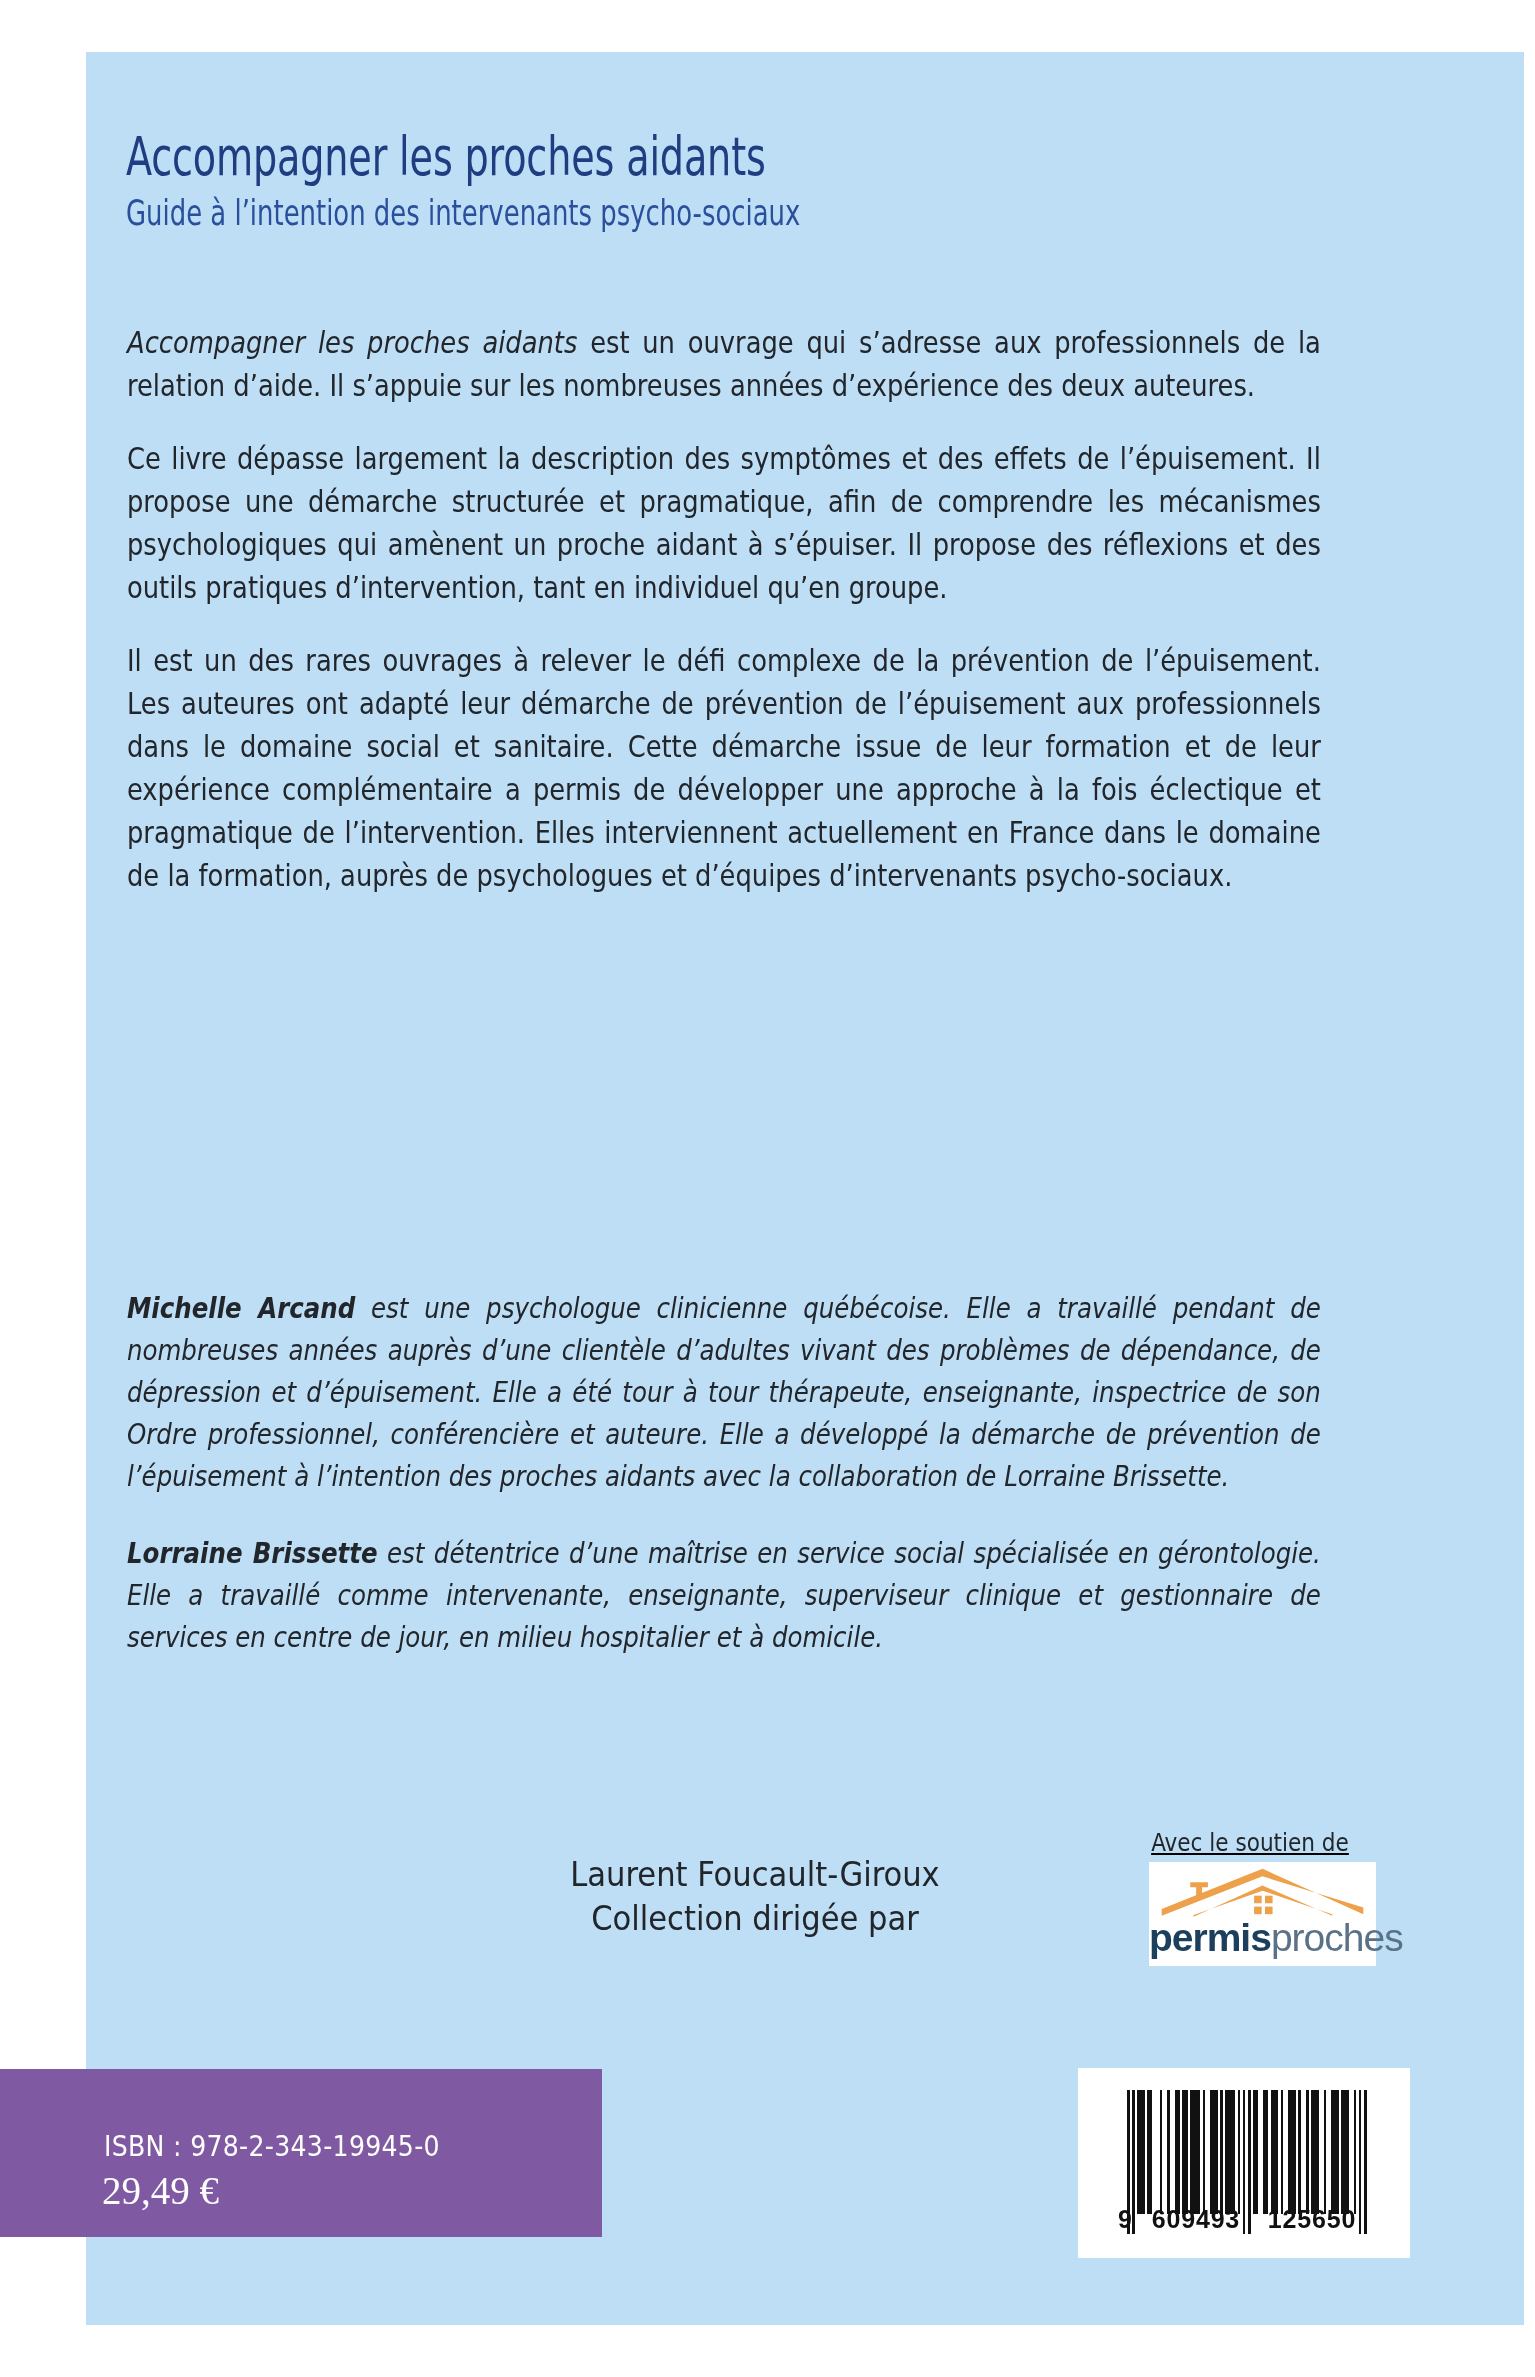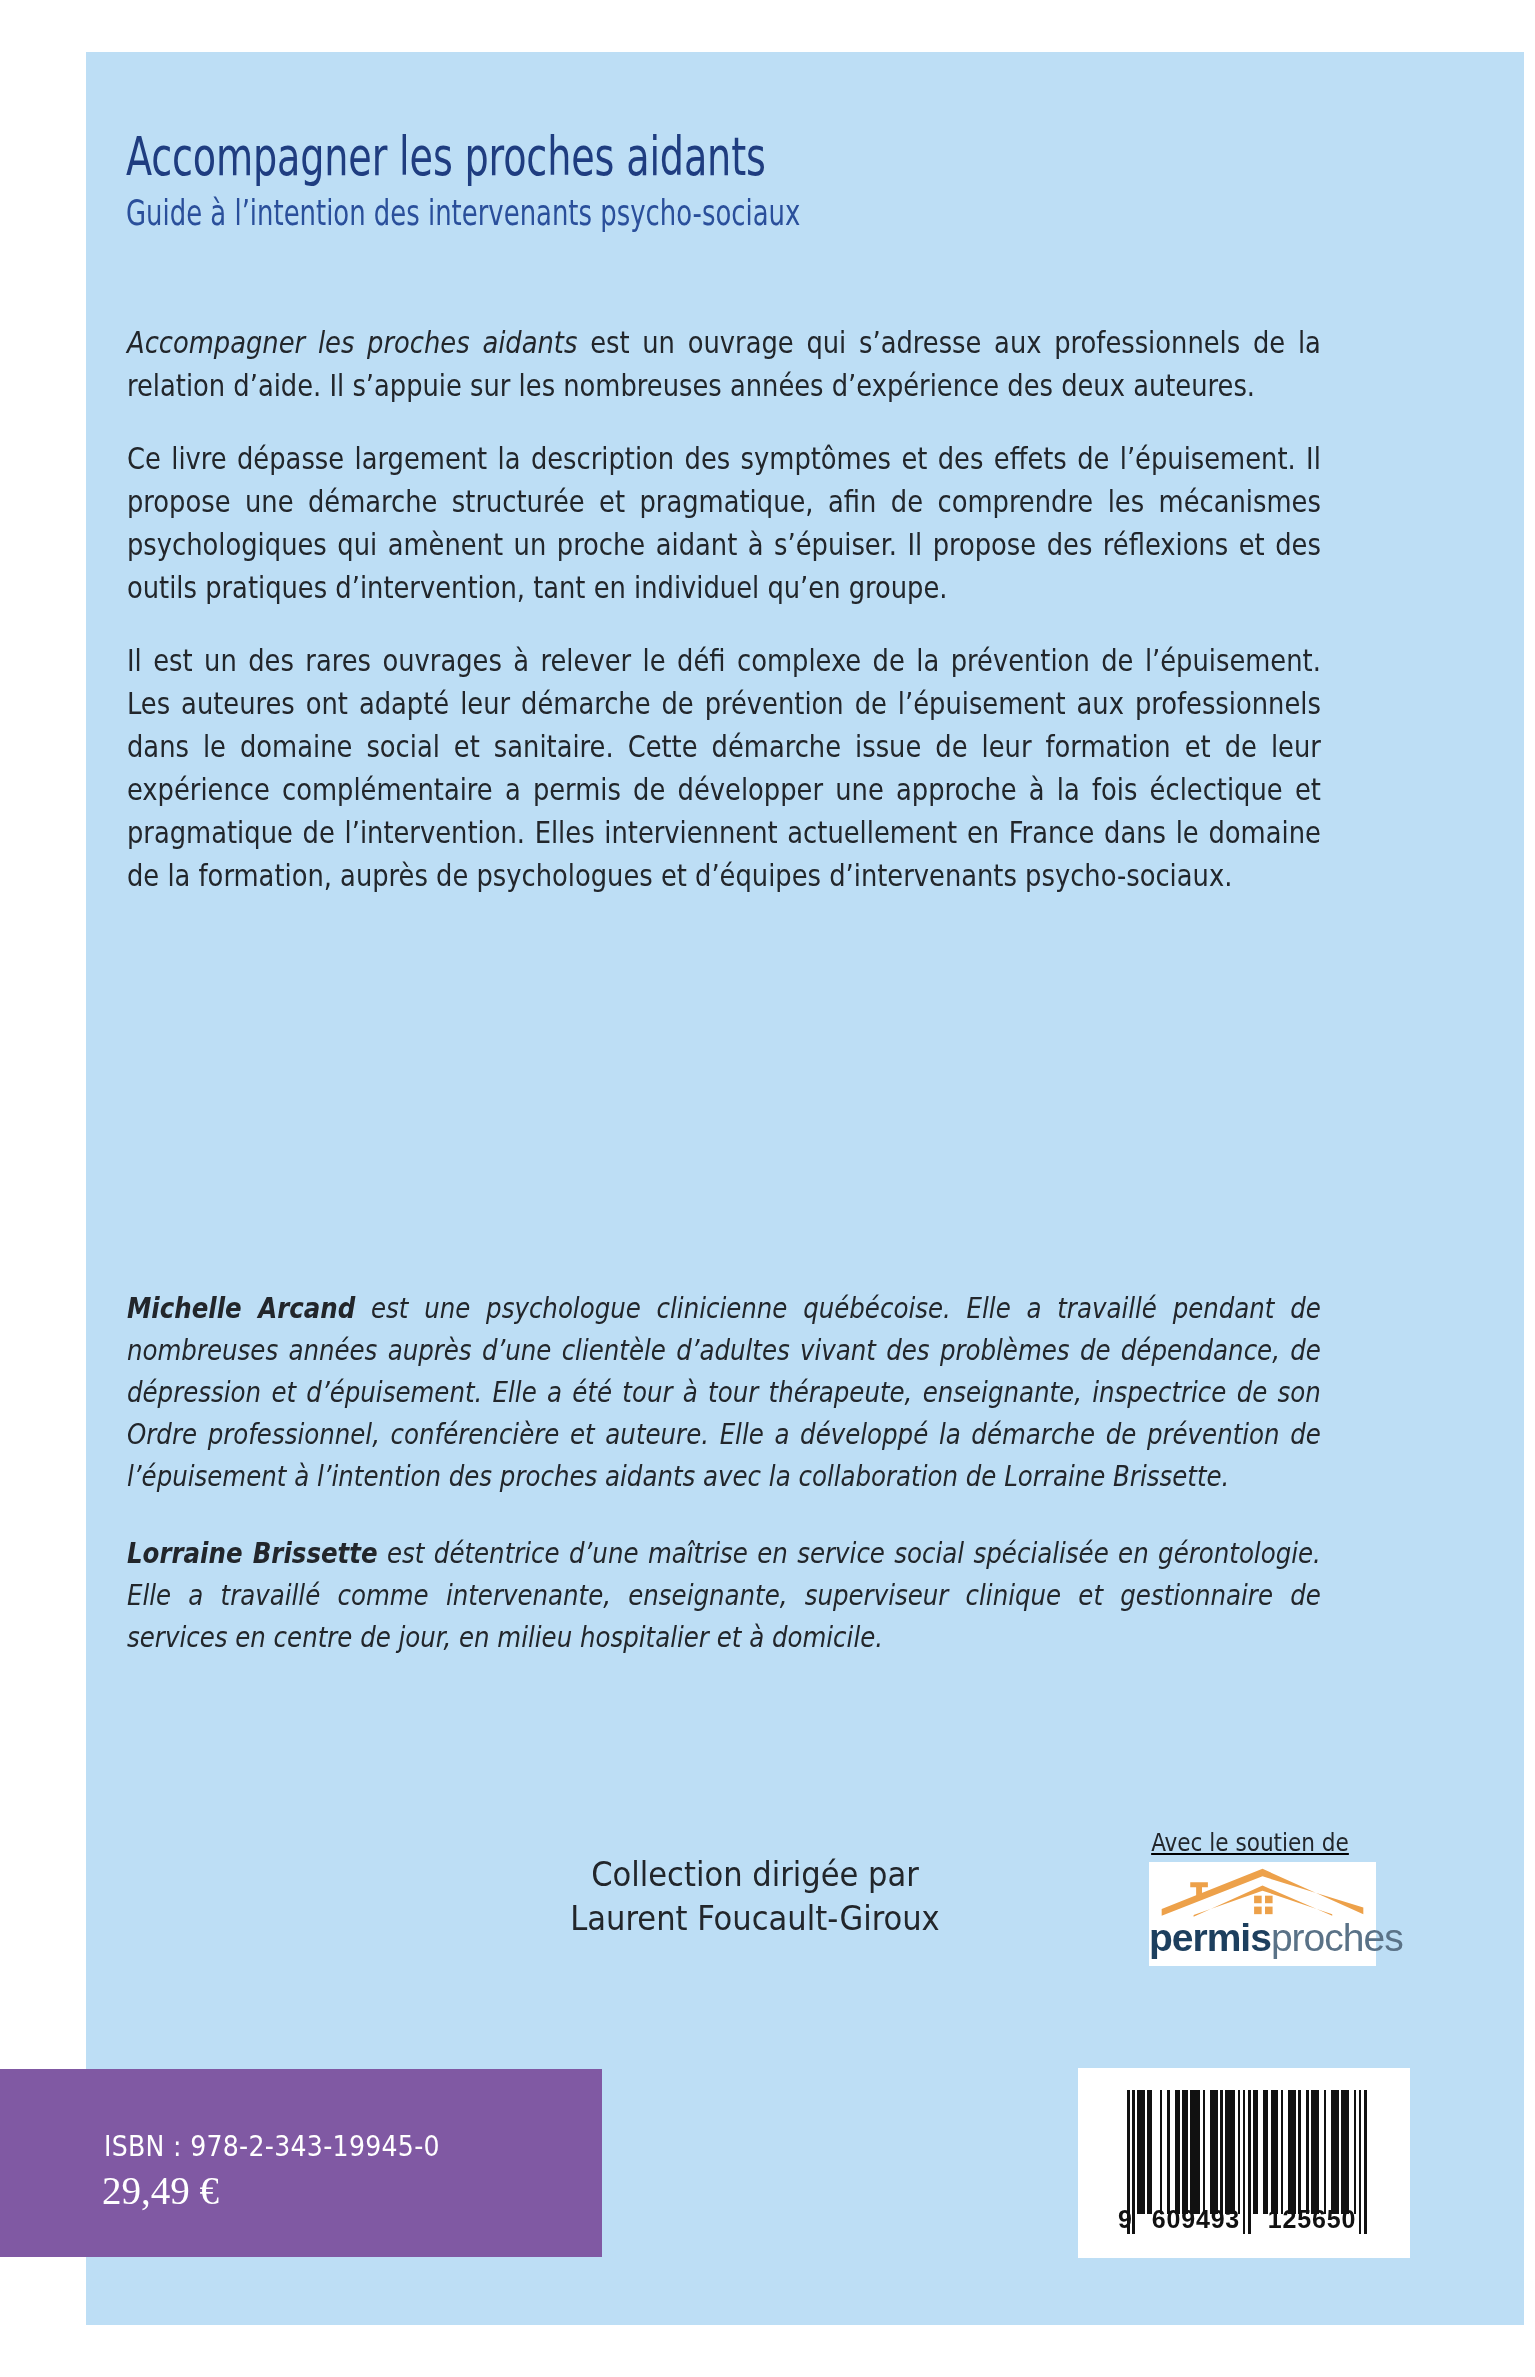--- a/index.html
+++ b/index.html
@@ -165,21 +165,21 @@
     font-weight: 300;
     color: #5a7287;
   }
 
   
   #price-band {
     position: absolute;
     left: 0;
     top: 2069px;
     width: 602px;
-    height: 188px;
+    height: 168px;
     background: #8059a3;
   }
   #isbn-text {
     position: absolute;
     left: 104px;
     top: 61px;
     font-family: "Liberation Sans Narrow", "DejaVu Sans Condensed", "Liberation Sans", sans-serif;
     font-size: 28px;
     color: #ffffff;
     letter-spacing: 0.3px;
@@ -247,22 +247,22 @@
   <p class="para">Ce livre dépasse largement la description des symptômes et des effets de l’épuisement. Il propose une démarche structurée et pragmatique, afin de comprendre les mécanismes psychologiques qui amènent un proche aidant à s’épuiser. Il propose des réflexions et des outils pratiques d’intervention, tant en individuel qu’en groupe.</p>
   <p class="para">Il est un des rares ouvrages à relever le défi complexe de la prévention de l’épuisement. Les auteures ont adapté leur démarche de prévention de l’épuisement aux professionnels dans le domaine social et sanitaire. Cette démarche issue de leur formation et de leur expérience complémentaire a permis de développer une approche à la fois éclectique et pragmatique de l’intervention. Elles interviennent actuellement en France dans le domaine de la formation, auprès de psychologues et d’équipes d’intervenants psycho-sociaux.</p>
 </div>
 
 <div id="bios">
   <p class="bio"><span class="nm">Michelle Arcand</span><span> est une psychologue clinicienne québécoise. Elle a travaillé pendant de nombreuses années auprès d’une clientèle d’adultes vivant des problèmes de dépendance, de dépression et d’épuisement. Elle a été tour à tour thérapeute, enseignante, inspectrice de son Ordre professionnel, conférencière et auteure. Elle a développé la démarche de prévention de l’épuisement à l’intention des proches aidants avec la collaboration de Lorraine Brissette.</span></p>
   <p class="bio"><span class="nm">Lorraine Brissette</span><span> est détentrice d’une maîtrise en service social spécialisée en gérontologie. Elle a travaillé comme intervenante, enseignante, superviseur clinique et gestionnaire de services en centre de jour, en milieu hospitalier et à domicile.</span></p>
 </div>
 
 <div id="collection-credit">
+  <div>Laurent Foucault-Giroux</div>
   <div>Collection dirigée par</div>
-  <div>Laurent Foucault-Giroux</div>
 </div>
 
 <div id="support-block">
   <div id="support-label">Avec le soutien de</div>
   <div id="logo-box">
     <svg id="logo-house" viewBox="0 0 244 64">
 
       <path d="M122 2 L242 56 L242 48 L122 11 L2 58 L2 50 Z" fill="#eda14a"></path>
 
       <path d="M36 18 L36 24 L43 24 L43 41 L50 38 L50 24 L57 24 L57 18 Z" fill="#eda14a"></path>

